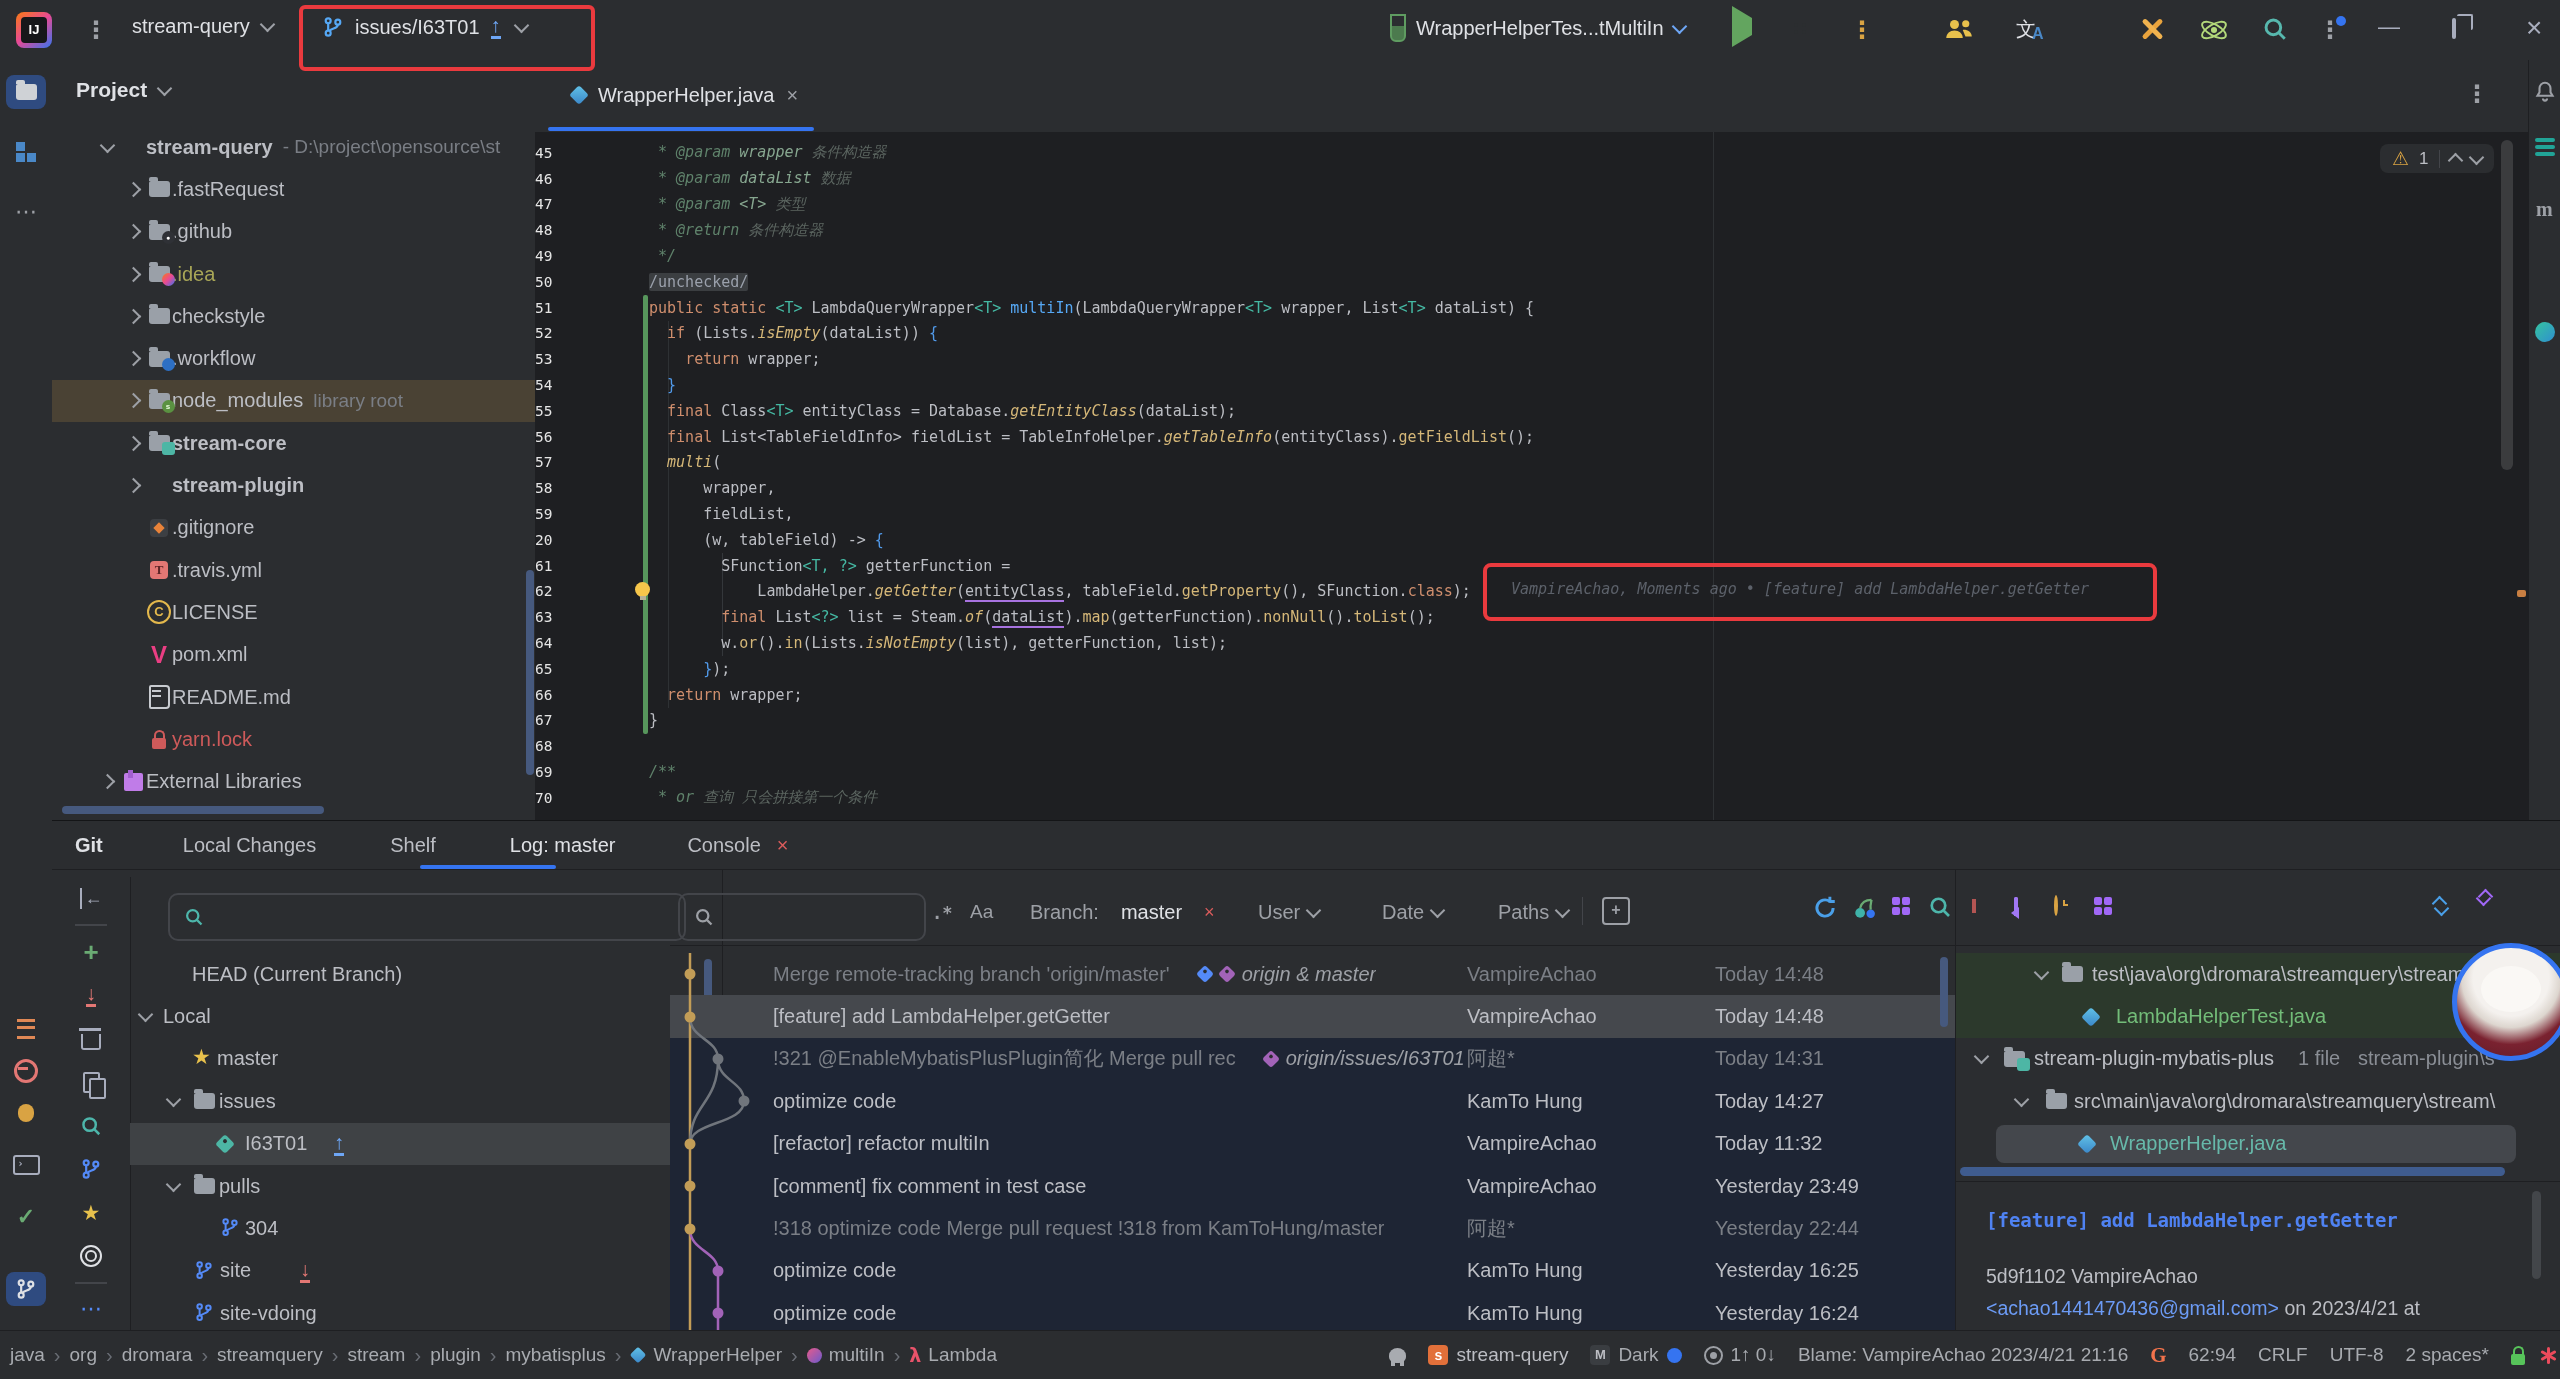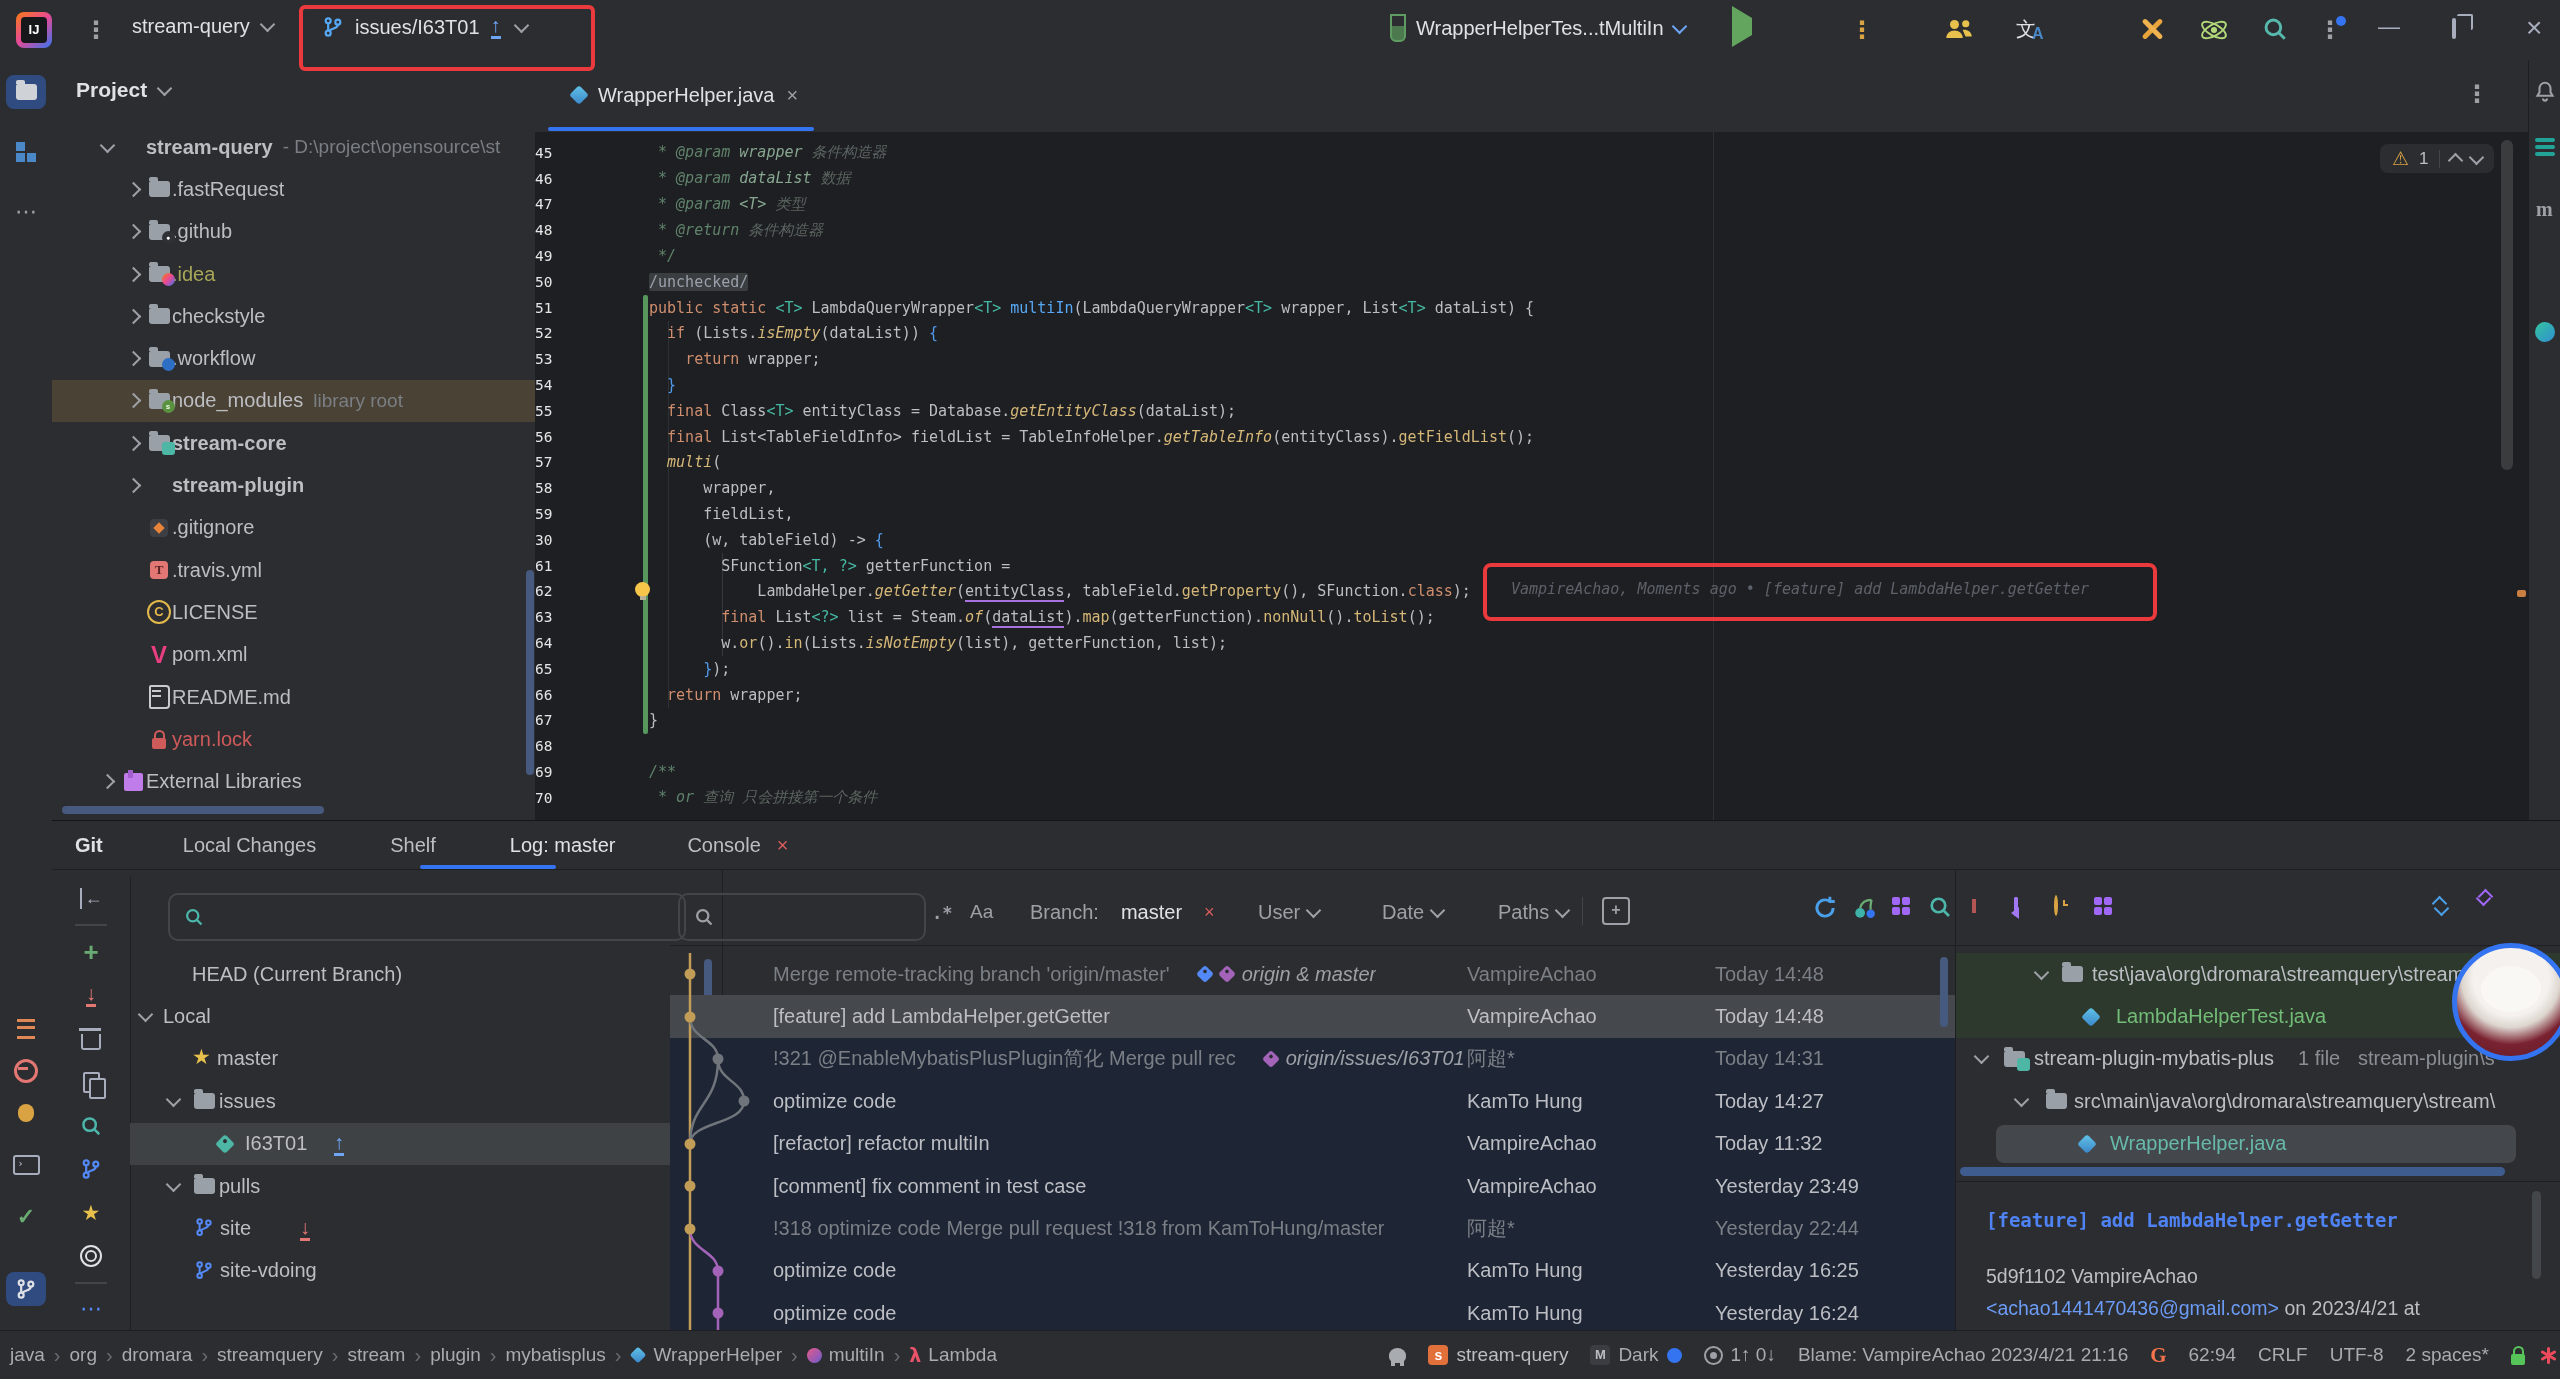--- a/index.html
+++ b/index.html
@@ -492,21 +492,21 @@
       </div>
       <div class="cl">
         <span class="n">58</span>
         <span class="t"><span class="c-p">      wrapper,</span></span>
       </div>
       <div class="cl">
         <span class="n">59</span>
         <span class="t"><span class="c-p">      fieldList,</span></span>
       </div>
       <div class="cl">
-        <span class="n">30</span>
+        <span class="n">20</span>
         <span class="t"><span class="c-p">      (w, tableField) -&gt; </span><span class="c-bb">{</span></span>
       </div>
       <div class="cl">
         <span class="n">61</span>
         <span class="t"><span class="c-p">        SFunction</span><span class="c-t">&lt;T, ?&gt;</span><span class="c-p"> getterFunction =</span></span>
       </div>
       <div class="cl">
         <span class="n">62</span>
         <span class="t"><span class="c-p">            LambdaHelper.</span><span class="c-mi">getGetter</span><span class="c-p">(</span><span class="c-u">entityClass</span><span class="c-p">, tableField.</span><span class="c-m">getProperty</span><span class="c-p">(), SFunction.</span><span class="c-k">class</span><span class="c-p">);</span></span>
         <span class="bulb"></span>
@@ -645,20 +645,31 @@
         </div>
         <div class="brow sel">
           <span class="tagic" style="position: absolute; left: 88px;"></span>
           <span style="position: absolute; left: 115px; white-space: nowrap;">I63T01</span>
           <span class="arr base" style="color: rgb(110, 166, 245); position: absolute; left: 204px;">↑</span>
         </div>
         <div class="brow">
           <span class="chv" style="border-color: rgb(157, 160, 166); position: absolute; left: 38px;"></span>
           <span class="foldr" style="position: absolute; left: 64px;"></span>
           <span style="position: absolute; left: 89px; white-space: nowrap;">pulls</span>
+        </div>
+        <div class="brow">
+          <span class="svgic" style="position: absolute; left: 90px; top: 10px;">
+            <svg width="20" height="20" viewBox="0 0 16 16" fill="none" stroke="#548af7" stroke-width="1.6">
+              <circle cx="4.5" cy="3.5" r="1.8"></circle>
+              <circle cx="11.5" cy="4.5" r="1.8"></circle>
+              <circle cx="4.5" cy="12.5" r="1.8"></circle>
+              <path d="M4.5 5.3v5.4M11.5 6.3c0 3-4.5 2.4-6 4.5"></path>
+            </svg>
+          </span>
+          <span style="position: absolute; left: 115px; white-space: nowrap;">304</span>
         </div>
         <div class="brow">
           <span class="svgic" style="position: absolute; left: 64px; top: 10px;">
             <svg width="20" height="20" viewBox="0 0 16 16" fill="none" stroke="#548af7" stroke-width="1.6">
               <circle cx="4.5" cy="3.5" r="1.8"></circle>
               <circle cx="11.5" cy="4.5" r="1.8"></circle>
               <circle cx="4.5" cy="12.5" r="1.8"></circle>
               <path d="M4.5 5.3v5.4M11.5 6.3c0 3-4.5 2.4-6 4.5"></path>
             </svg>
           </span>

